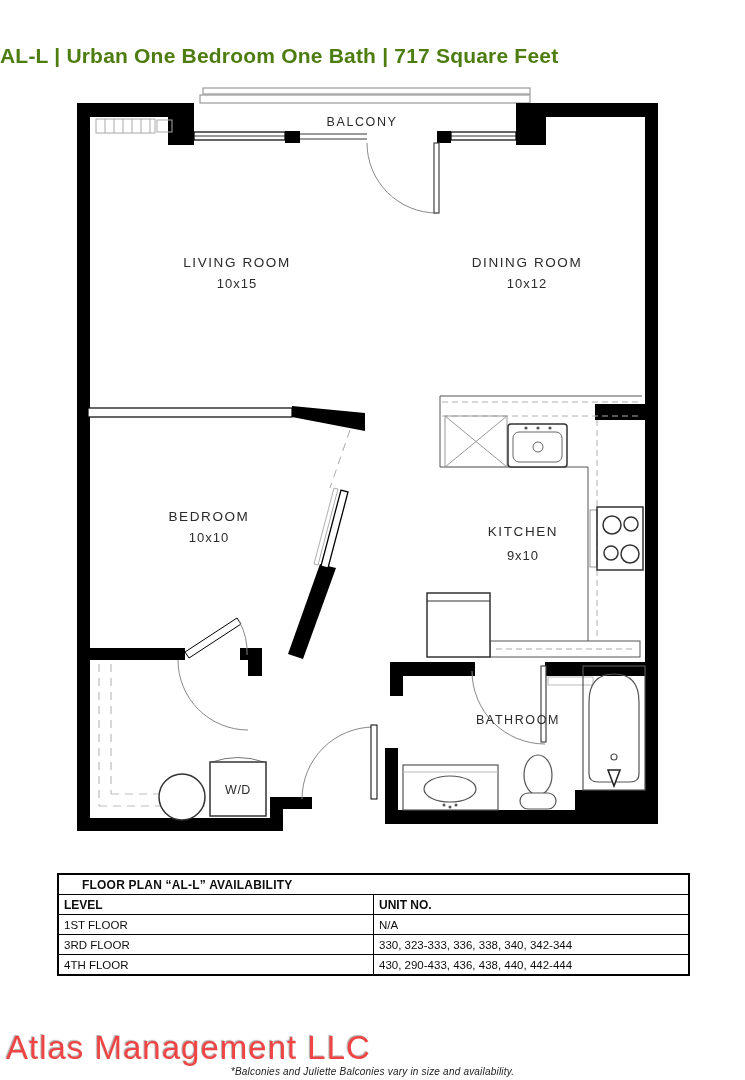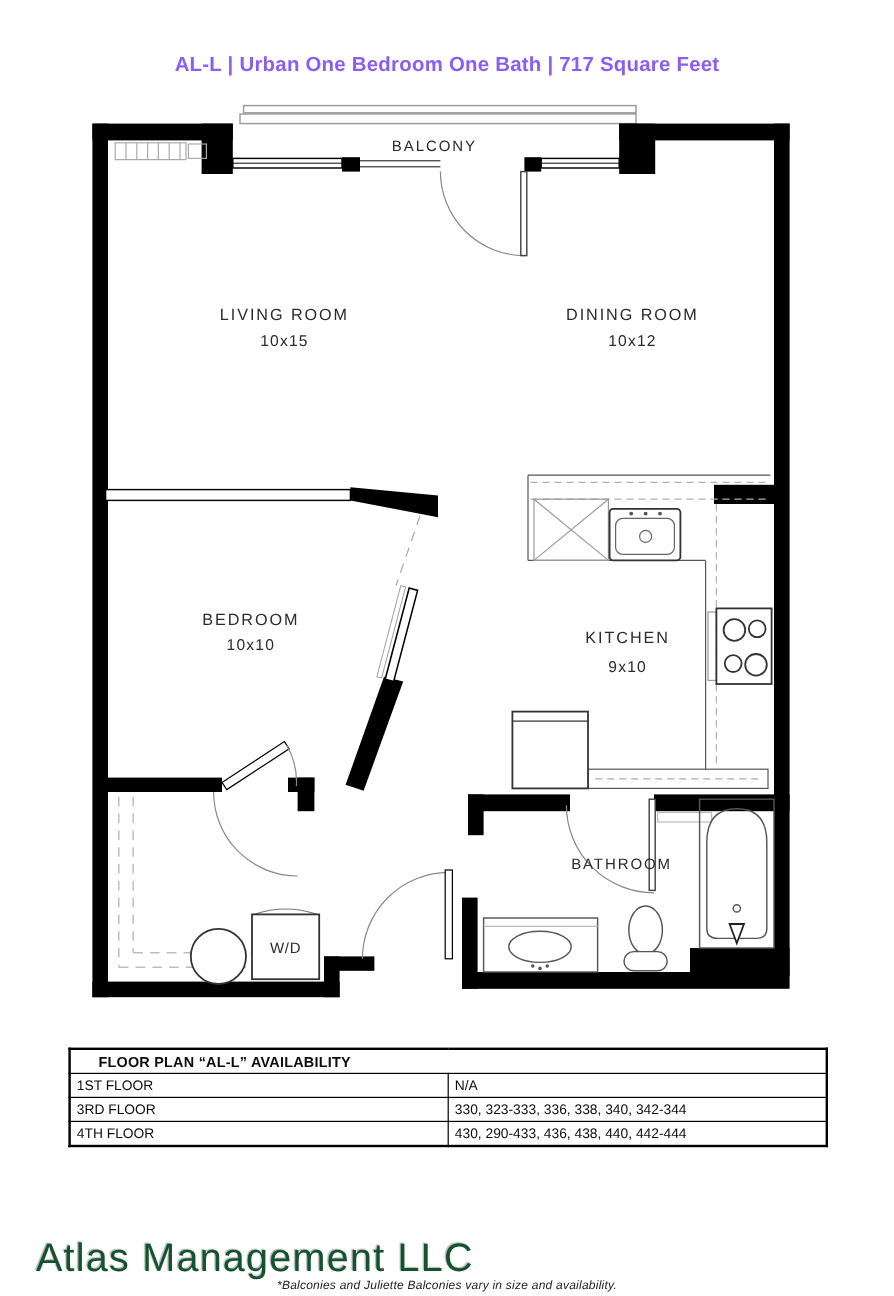--- a/index.html
+++ b/index.html
@@ -1,22 +1,22 @@
 <!DOCTYPE html>
 <html><head>
 <meta charset="utf-8">
 <style>
   html,body{margin:0;padding:0;background:#fff;}
   .page{
     position:relative;width:745px;height:1080px;background:#ffffff;
     font-family:"Liberation Sans", sans-serif;overflow:hidden;color:#111;
   }
   .plan-title{
-    position:absolute;top:44px;left:0;width:100%;text-align:center;
-    font-size:17px;font-weight:700;letter-spacing:.2px;color:#8b5cf6;
+    position:absolute;top:44px;left:0;width:100%;
+    font-size:21px;font-weight:700;letter-spacing:.2px;color:#4d7c0f;
   }
   svg text{
     font-family:"Liberation Sans", sans-serif;fill:#2b2b2b;
   }
   .room-label{font-size:13.5px;letter-spacing:1.6px;}
   .room-dims{font-size:13px;letter-spacing:1px;}
   .small-label{font-size:12.5px;letter-spacing:1.6px;}
   .wd-label{font-size:12.5px;letter-spacing:.5px;}
   .avail-table{
     position:absolute;left:57px;top:873px;width:633px;
@@ -31,24 +31,23 @@
   .avail-table .tbl-title{font-weight:700;font-size:12px;letter-spacing:.2px;padding-left:23px;}
   .avail-table th{font-weight:700;font-size:12px;}
   .col-level{width:83px;}
   .footnote{
     position:absolute;top:1037px;left:0;width:100%;text-align:center;
     font-size:10px;font-style:italic;color:#222;letter-spacing:.2px;margin-top:29px;
   }
   .watermark{
     position:absolute;left:6px;top:1029px;
     font-size:33px;font-weight:400;letter-spacing:1px;
-    color:#14532d;
+    color:#ef4444;
     text-shadow:1px 1px 0 #fafafa,-1px -1px 1px #b0b0b0;
     white-space:nowrap;
-    margin-left:24px;
   }
 </style>
 </head>
 <body>
 
 <div class="page">
 
   <div class="plan-title">AL-L | Urban One Bedroom One Bath | 717  Square Feet</div>
 
   <svg width="745" height="1080" viewBox="0 0 745 1080" style="position:absolute;left:0;top:0;">
@@ -211,20 +210,24 @@
     <text class="small-label" x="518" y="724" text-anchor="middle">BATHROOM</text>
     <text class="wd-label" x="238" y="794" text-anchor="middle">W/D</text>
   </svg>
 
   <table class="avail-table">
     <tbody>
       <tr>
         <td class="tbl-title" colspan="2">FLOOR PLAN “AL-L” AVAILABILITY</td>
       </tr>
       <tr>
+        <th class="col-level">LEVEL</th>
+        <th>UNIT NO.</th>
+      </tr>
+      <tr>
         <td>1ST FLOOR</td>
         <td>N/A</td>
       </tr>
       <tr>
         <td>3RD FLOOR</td>
         <td>330, 323-333, 336, 338, 340, 342-344</td>
       </tr>
       <tr>
         <td>4TH FLOOR</td>
         <td>430, 290-433, 436, 438, 440, 442-444</td>

